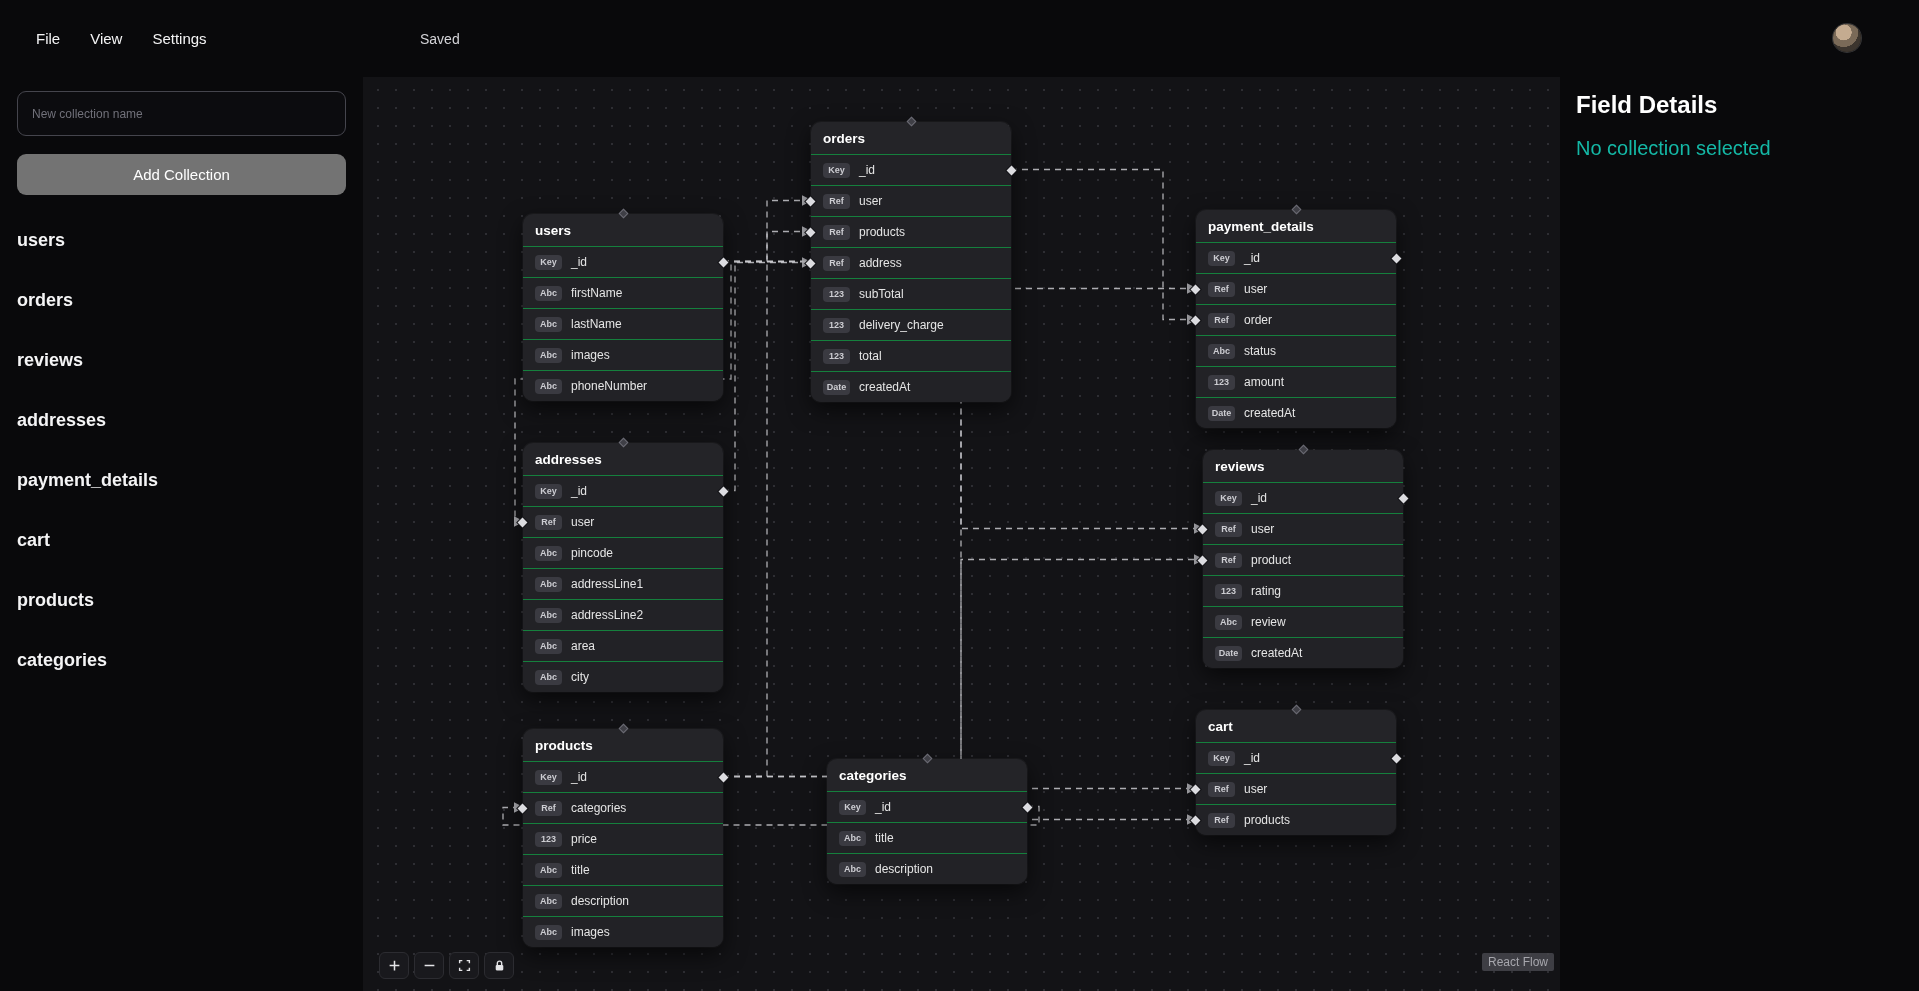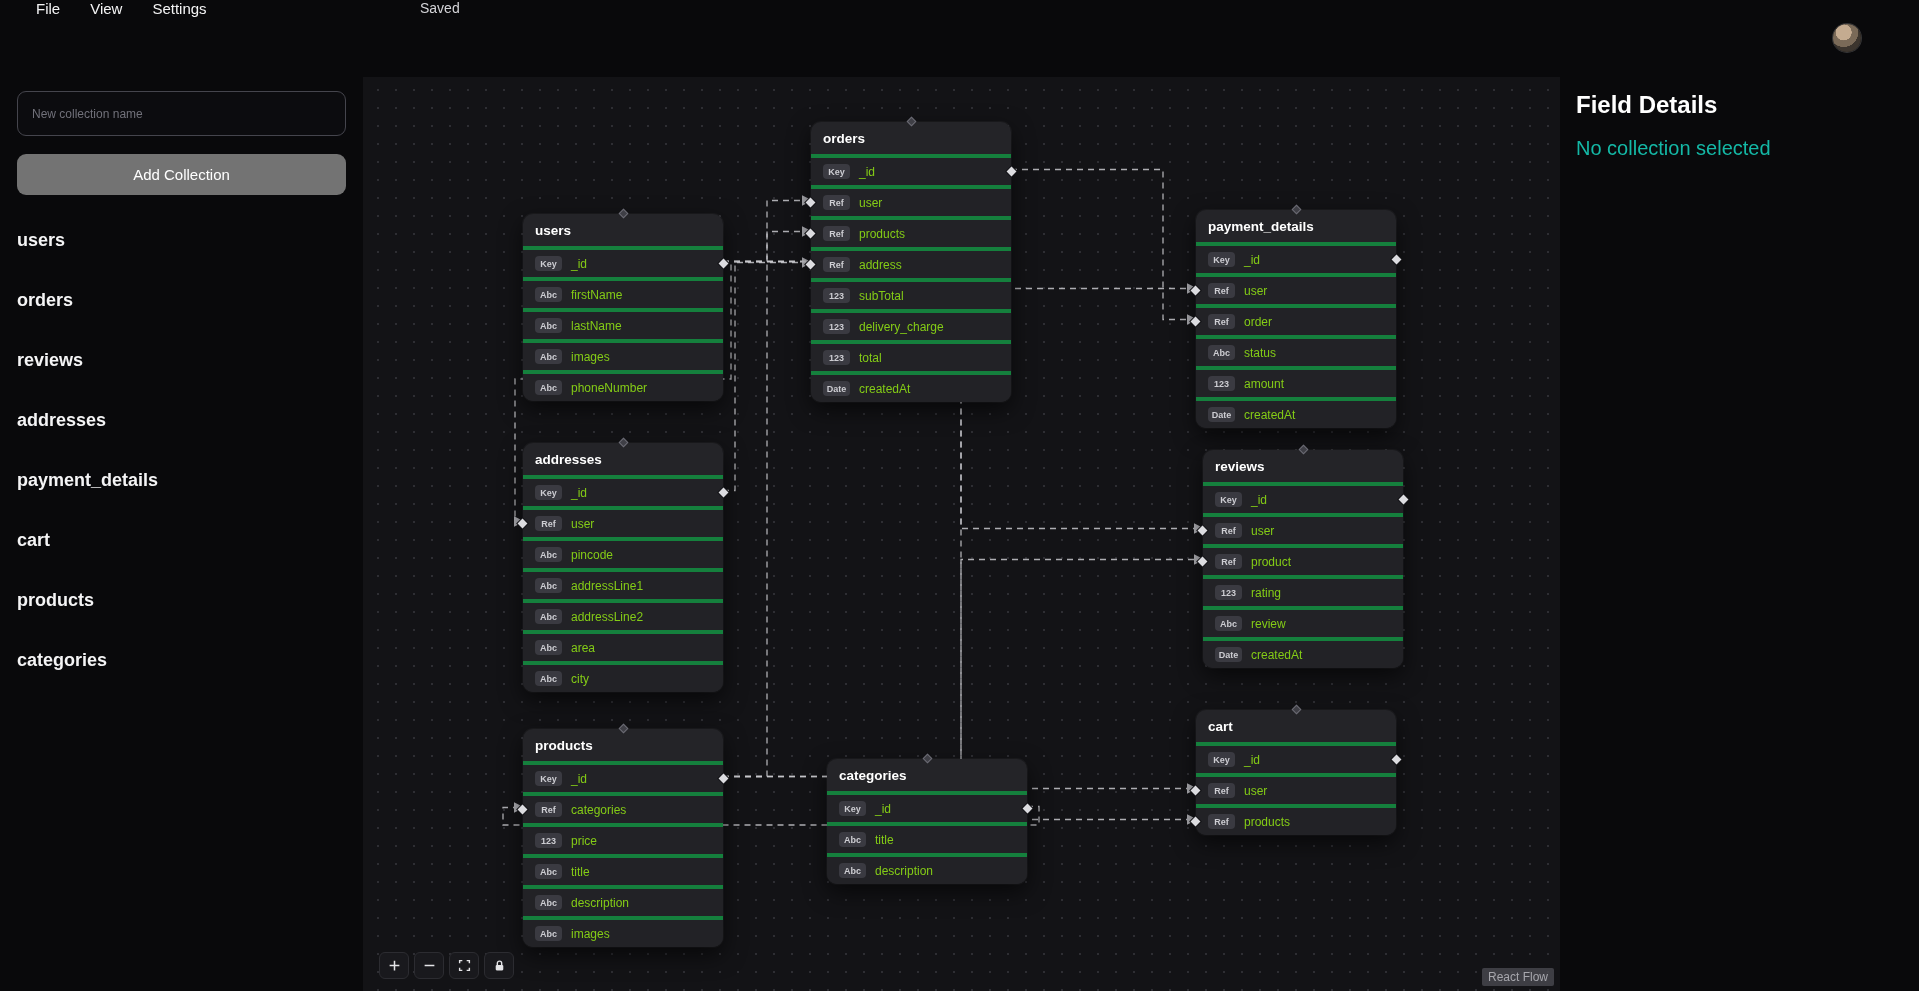--- a/index.html
+++ b/index.html
@@ -9,21 +9,21 @@
     position: relative; width: 1919px; height: 991px; overflow: hidden;
     background: #09090b; color: #fff;
     display: grid;
     grid-template-rows: 77px 914px;
     grid-template-columns: 363px 1197px 359px;
   }
 
   
   .topbar {
     grid-column: 1 / 4; position: relative;
-    display: flex; 
+    display: flex; align-items: center;
     background: #09090b;
   }
   .menu { display: flex; gap: 30px; padding-left: 36px; }
   .menu span { font-size: 15px; color: #f4f4f5; cursor: pointer; font-weight: 500; }
   .save-status { position: absolute; left: 420px; font-size: 14px; color: #d4d4d8; }
   .app-title {
     position: absolute; left: 0; right: 0; text-align: center;
     font-size: 17px; font-weight: 500; color: #fafafa; pointer-events: none;
   }
   .avatar {
@@ -77,51 +77,51 @@
     position: absolute; top: -4px; left: 50%; margin-left: -3.5px;
     width: 7px; height: 7px; transform: rotate(45deg);
     background: #3f3f46; border: 1px solid #6b6b74;
   }
   .node-header {
     height: 32px; display: flex; align-items: center; padding: 0 12px;
     font-size: 13.5px; font-weight: 700; color: #fff;
   }
   .row {
     position: relative; height: 31px; display: flex; align-items: center;
-    gap: 9px; padding: 0 12px; border-top: 4px solid #15803d;
+    gap: 9px; padding: 0 12px; border-top: 1px solid #15803d;
     background: #222226;
   }
   .row:last-child { border-radius: 0 0 10px 10px; }
   .badge {
     flex: 0 0 auto; width: 27px; text-align: center;
     background: #3a3a41; color: #cdcdd2;
     font-size: 9px; font-weight: 600; padding: 2.5px 0; border-radius: 4px;
   }
-  .fname { font-size: 12px; color: #84cc16; white-space: nowrap; }
+  .fname { font-size: 12px; color: #e5e5e5; white-space: nowrap; }
   .handle {
     position: absolute; width: 7px; height: 7px; transform: rotate(45deg);
     background: #dcdce0; box-shadow: 0 0 0 1px #131316;
   }
   .handle.left { left: -4px; }
   .handle.right { right: -4px; }
 
   
   .controls {
     position: absolute; left: 16px; bottom: 12px; z-index: 5;
     display: flex; gap: 5px;
   }
   .ctrl-btn {
     width: 30px; height: 27px; display: flex; align-items: center; justify-content: center;
     background: #19191d; border: 1px solid #2c2c31; border-radius: 6px;
     cursor: pointer;
   }
   .ctrl-btn svg { display: block; }
 
   .attribution {
-    position: absolute; right: 6px; bottom: 5px; z-index: 5;
+    position: absolute; right: 6px; bottom: 20px; z-index: 5;
     background: rgba(70,70,76,.85); color: #a7a7ad;
     font-size: 12px; padding: 2px 6px; border-radius: 2px;
   }
 
   
   .details { padding: 14px 18px 0 16px; }
   .details h2 { font-size: 24px; font-weight: 700; margin-bottom: 18px; }
   .details p { font-size: 20px; color: #14b8a6; }
 </style>
 </head>

